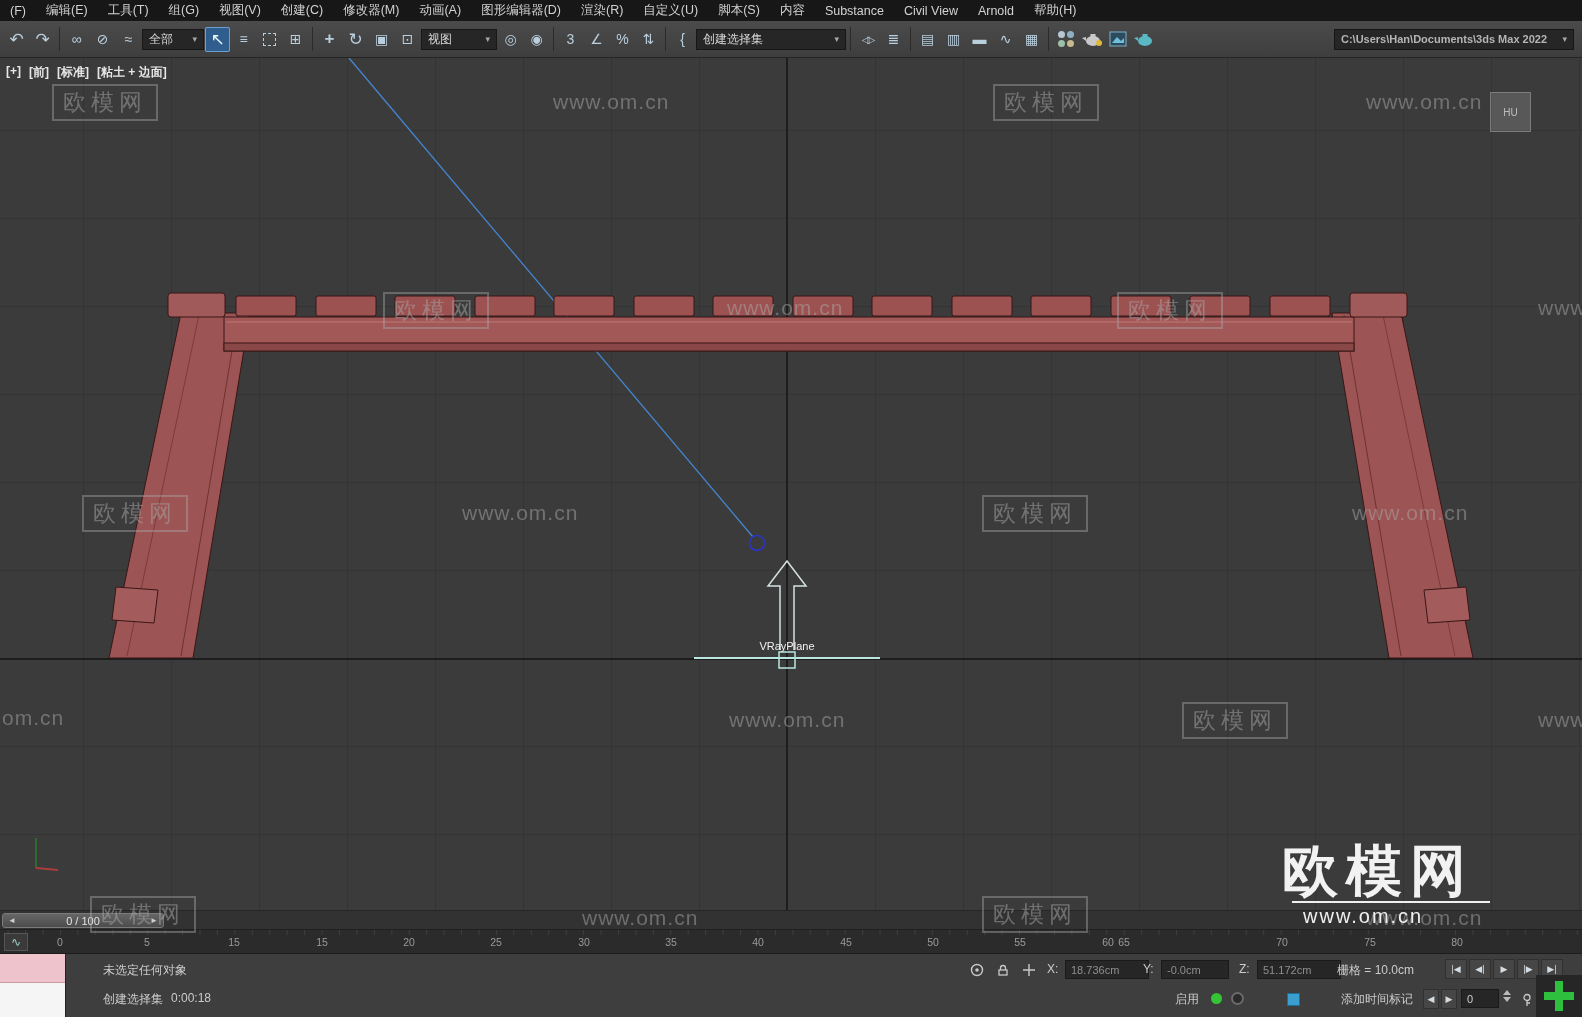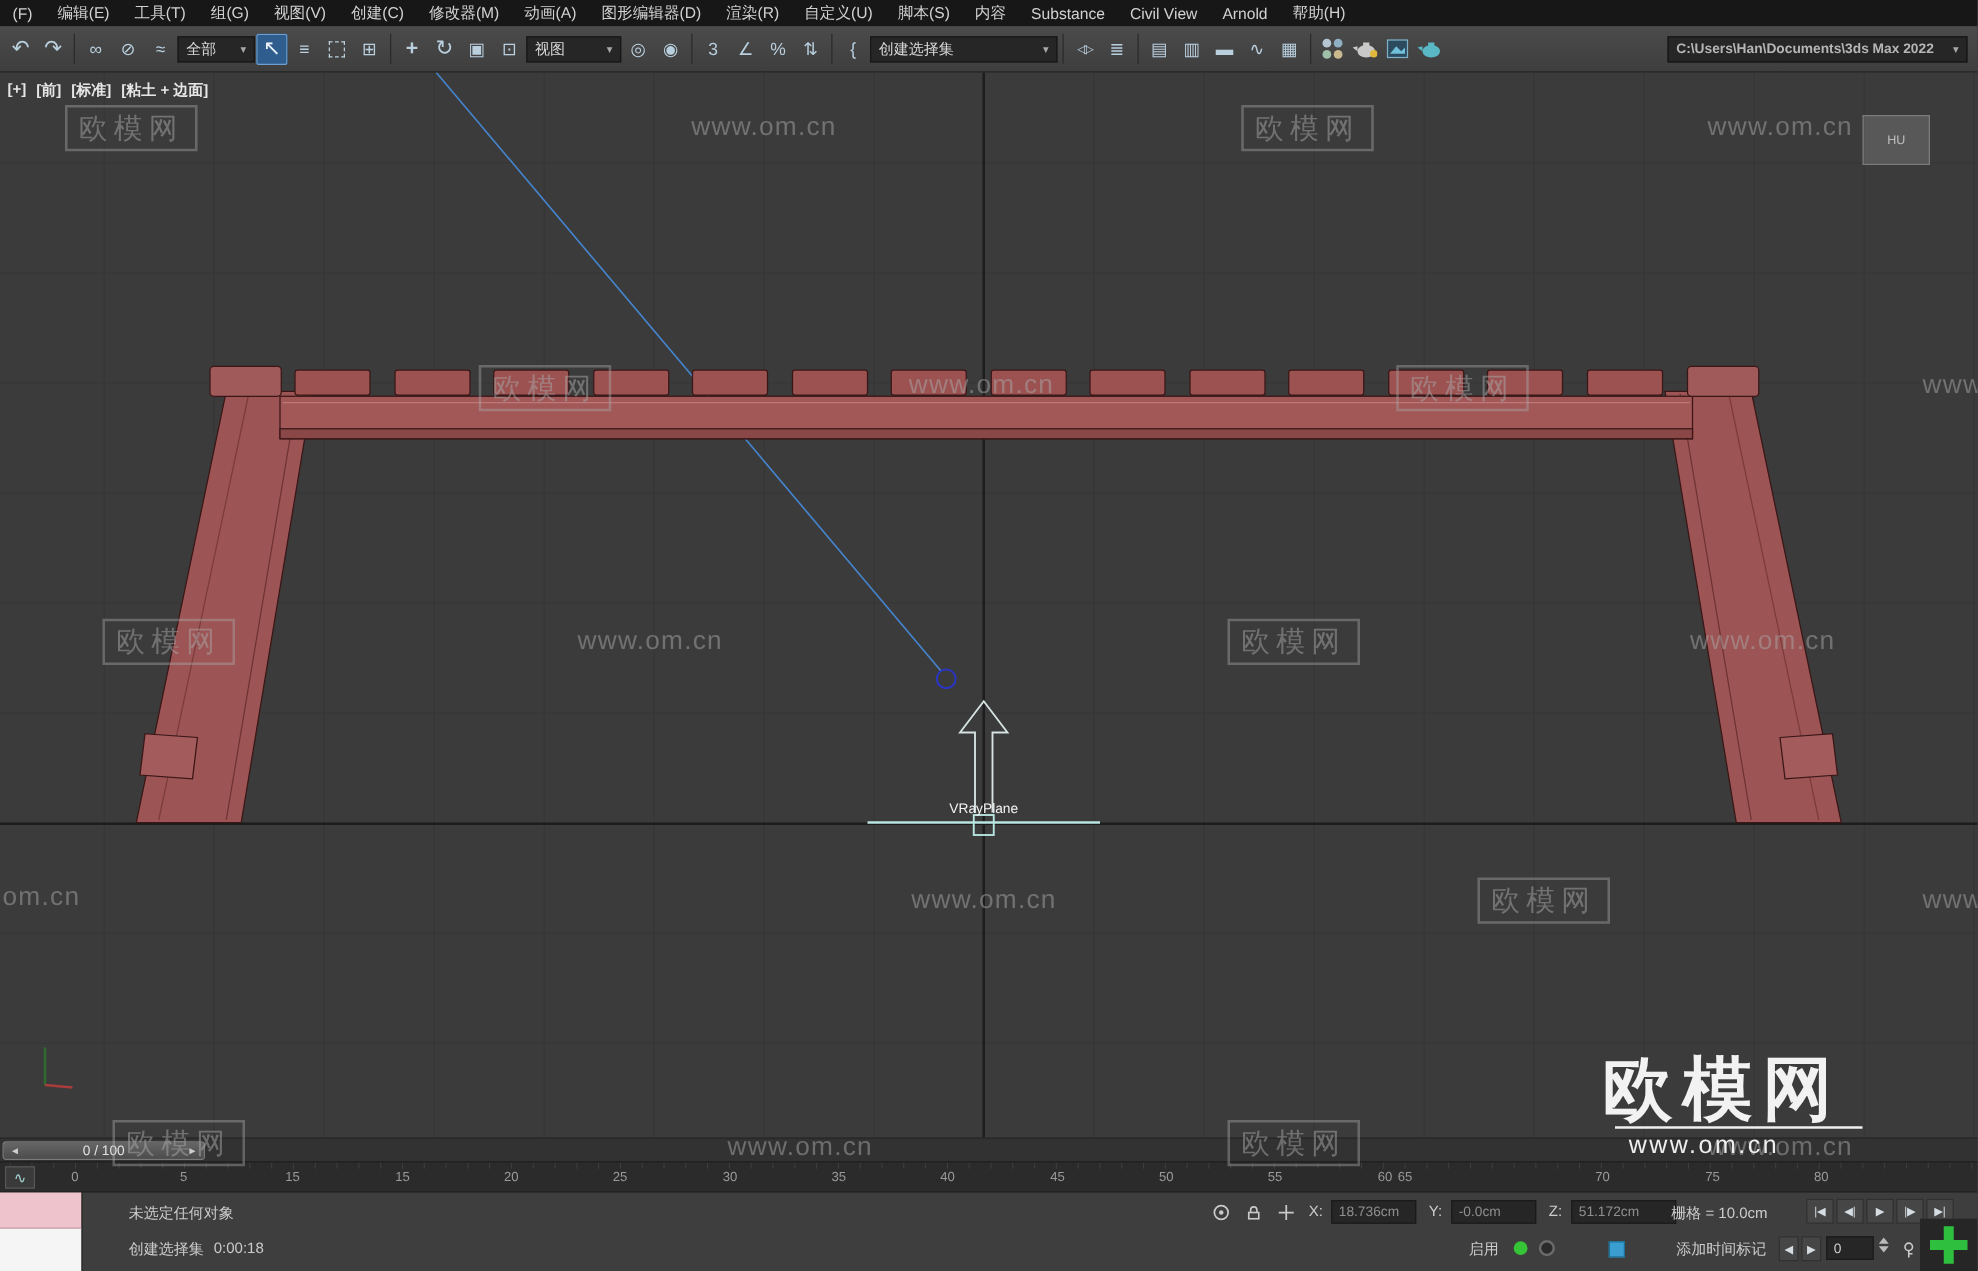--- a/index.html
+++ b/index.html
@@ -87,21 +87,21 @@
 
   
   #wm { position:absolute; inset:0; z-index:50; pointer-events:none;text-decoration:underline; }
   .wmurl { position:absolute; color:#a8a8a8; opacity:.5; font-size:21px; letter-spacing:1px; }
   .wmbrand { position:absolute; color:#a8a8a8; opacity:.5; font-size:23px; letter-spacing:5px;
     border:2px solid rgba(168,168,168,.85); padding:1px 9px; }
   .wmbig { position:absolute; left:1282px; top:834px; color:#f2f2f2; font-size:56px;
     font-weight:bold; letter-spacing:8px; }
   .wmbigline { position:absolute; left:1292px; top:901px; width:198px; height:2px; background:#f0f0f0; }
   .wmbigurl { position:absolute; left:1303px; top:905px; color:#efefef; font-size:20px; letter-spacing:2px; }
-  .hulogo { position:absolute; left:1490px; top:92px; width:54px; height:40px;
+  .hulogo { position:absolute; left:1490px; top:92px; width:41px; height:40px;
     background:rgba(190,190,190,.22); border:1px solid rgba(255,255,255,.22);
     color:rgba(255,255,255,.6); font-size:10px; display:flex; align-items:center; justify-content:center; }
 
   
   #plusbtn { position:absolute; right:0; bottom:0; width:46px; height:42px; background:#262626;
     z-index:60; display:flex; align-items:center; justify-content:center; }
   #plusbtn .pwrap { position:relative; width:30px; height:30px; }
   #plusbtn .ph { position:absolute; left:0; top:11px; width:30px; height:8px; background:#2fbf3f; }
   #plusbtn .pv { position:absolute; left:11px; top:0; width:8px; height:30px; background:#2fbf3f; }
 </style>
@@ -330,21 +330,21 @@
         <path d="M4.5 7 v-2 a2.5 2.5 0 0 1 5 0 v2" fill="none" stroke="#c9c9c9" stroke-width="1.3"></path>
       </svg>
   </span>
   <span class="sicon abs" style="left:994px;top:6px">
     <svg width="14" height="14" viewBox="0 0 14 14">
         <path d="M7 1 V13 M1 7 H13" stroke="#c9c9c9" stroke-width="1.4"></path>
       </svg>
   </span>
 
   <span class="abs" style="left:1022px;top:8px">X:</span>
-  <span class="numfield abs" style="left:1040px;top:6px;width:68px">18.736cm</span>
+  <span class="numfield abs" style="left:1040px;top:6px;width:84px">18.736cm</span>
   <span class="abs" style="left:1118px;top:8px">Y:</span>
   <span class="numfield abs" style="left:1136px;top:6px;width:68px">-0.0cm</span>
   <span class="abs" style="left:1214px;top:8px">Z:</span>
   <span class="numfield abs" style="left:1232px;top:6px;width:84px">51.172cm</span>
 
   <span class="abs" style="left:1312px;top:8px">栅格 = 10.0cm</span>
 
   <span class="abs" style="left:1420px;top:5px;display:flex;gap:2px">
     <span class="tbtn">|◀</span>
     <span class="tbtn">◀|</span>

